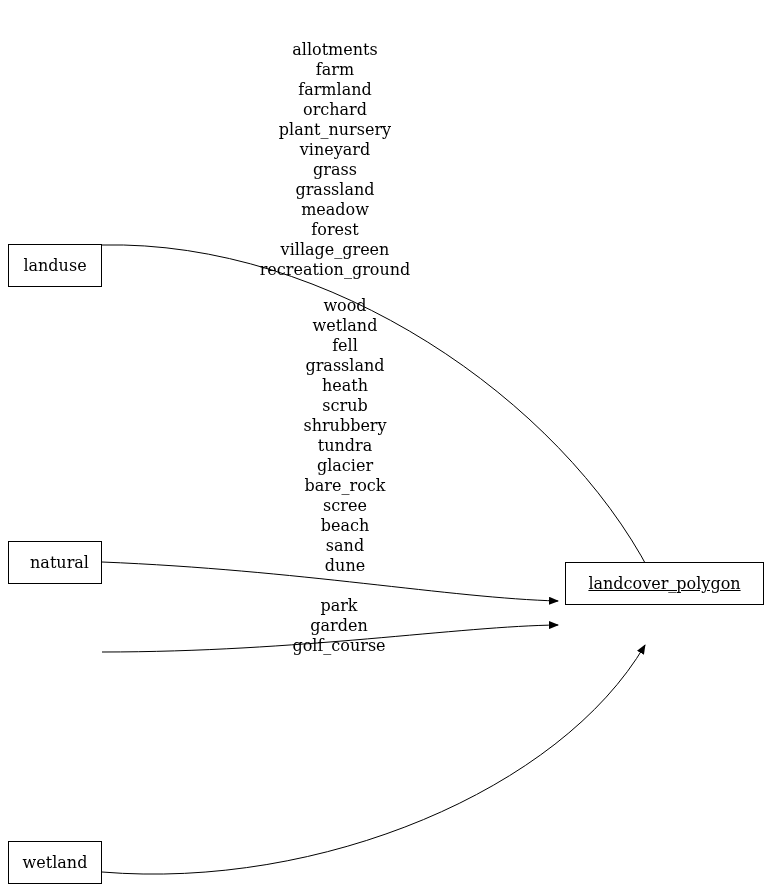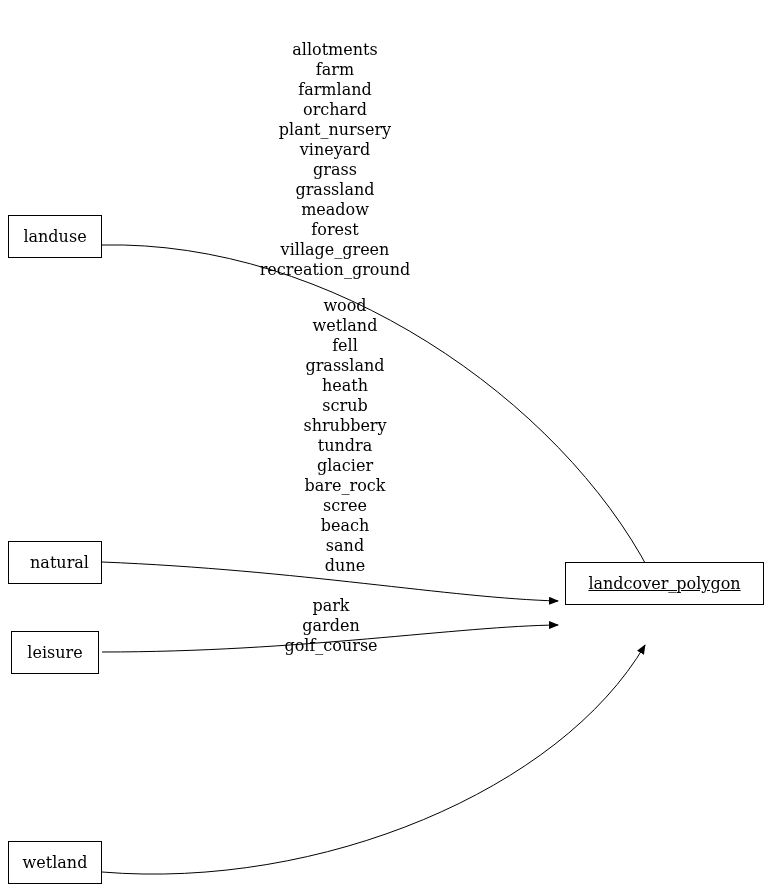--- a/index.html
+++ b/index.html
@@ -58,31 +58,28 @@
 
     <path d="M102,245 C330,240 560,400 650,572" fill="none" stroke="#000000" stroke-width="1" marker-end="url(#arrow)"></path>
 
     <path d="M102,562 C300,570 450,598 558,601" fill="none" stroke="#000000" stroke-width="1" marker-end="url(#arrow)"></path>
 
     <path d="M102,652 C300,652 460,626 558,625" fill="none" stroke="#000000" stroke-width="1" marker-end="url(#arrow)"></path>
 
     <path d="M102,872 C320,890 560,790 645,645" fill="none" stroke="#000000" stroke-width="1" marker-end="url(#arrow)"></path>
   </svg>
 
-  <div class="node" style="left:8px; top:215px; width:94px; height:43px;">
+  <div class="node" style="left:8px; top:244px; width:94px; height:43px;">
     <span>landuse</span>
   </div>
 
   <div class="node" style="left:8px; top:541px; width:94px; height:43px;padding-left:9px;">
     <span>natural</span>
   </div>
 
-  <div class="node" style="left:11px; top:631px; width:88px; height:43px;">
-    <span>leisure</span>
-  </div>
 
   <div class="node" style="left:8px; top:841px; width:94px; height:43px;">
     <span>wetland</span>
   </div>
 
   <div class="node" style="left:565px; top:562px; width:199px; height:43px;text-decoration:underline;">
     <span>landcover_polygon</span>
   </div>
 
   <div class="label-col" style="left:246px; top:4px; width:178px;margin-top:36px;">allotments
@@ -106,18 +103,18 @@
 scrub
 shrubbery
 tundra
 glacier
 bare_rock
 scree
 beach
 sand
 dune</div>
 
-  <div class="label-col" style="left:242px; top:596px; width:178px;">park
+  <div class="label-col" style="left:250px; top:596px; width:178px;">park
 garden
 golf_course</div>
 
 
 </div>
 
 </body></html>

